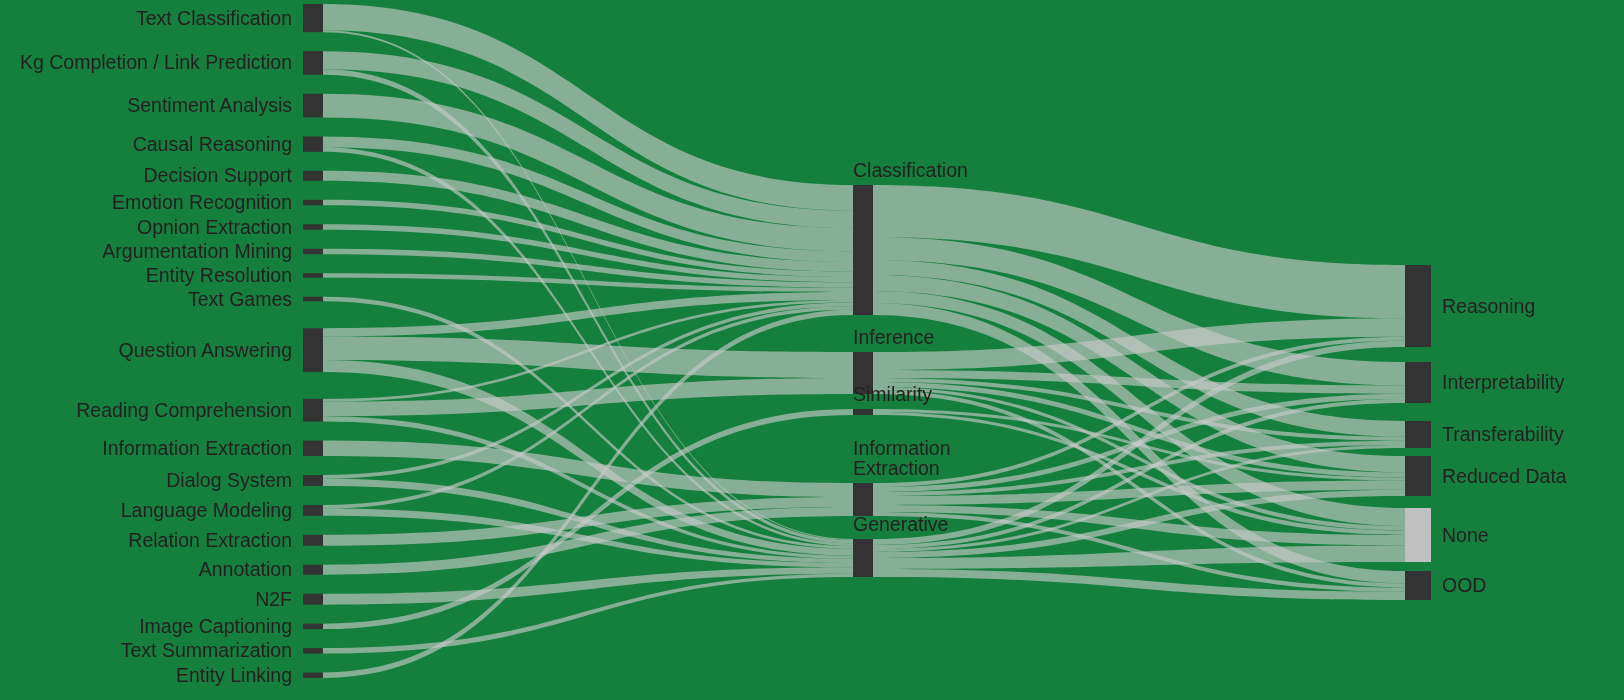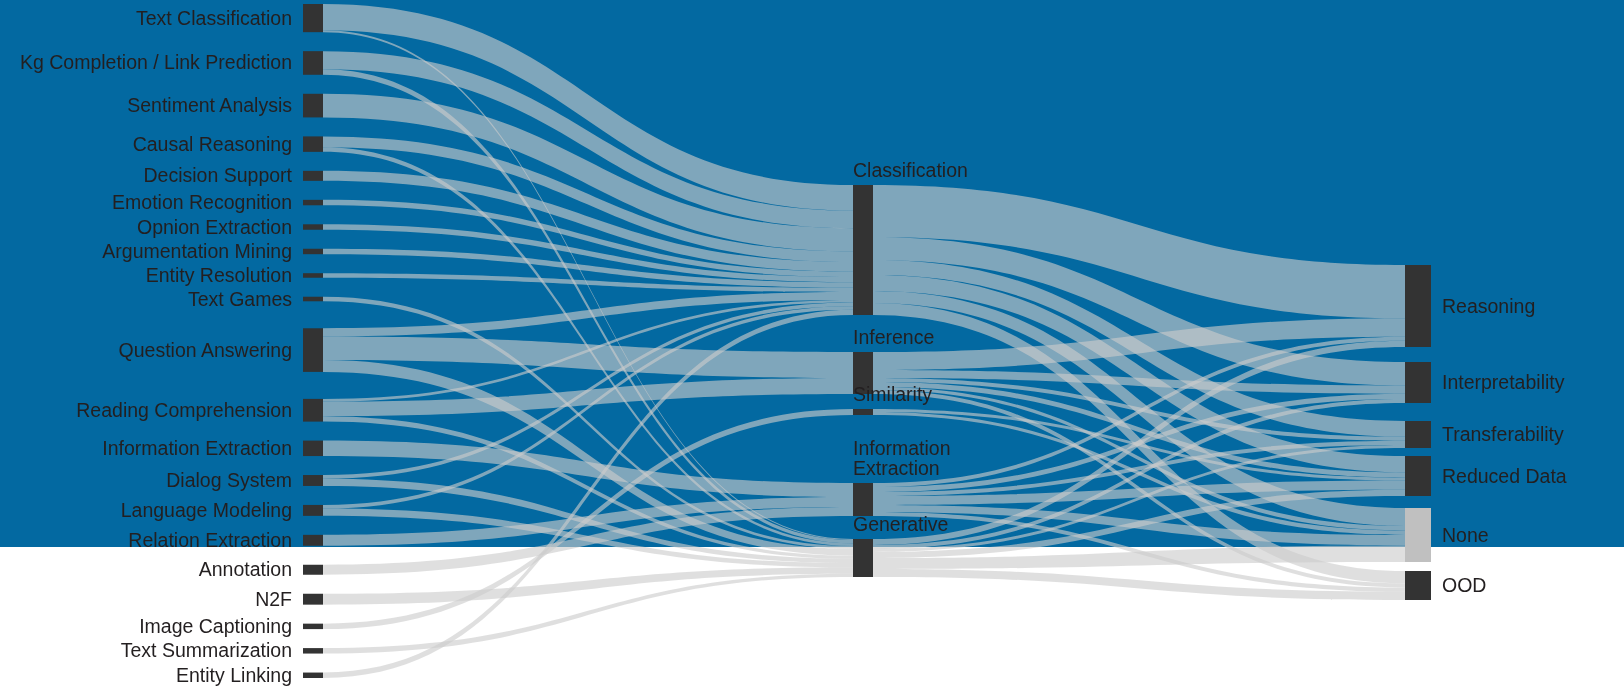--- a/index.html
+++ b/index.html
@@ -1,18 +1,18 @@
 <!DOCTYPE html>
 <html><head>
 <meta charset="utf-8">
 <style>
   html,body{margin:0;padding:0;background:#ffffff;}
   body{width:1624px;height:700px;overflow:hidden;
        font-family:"Liberation Sans","DejaVu Sans",sans-serif;}
-  #stage{position:relative;width:1624px;height:547px;background:#0369a1;}
+  #stage{position:relative;width:1624px;height:700px;background:#15803d;}
   svg{display:block;}
   .nodelabel{font-family:"Liberation Sans","DejaVu Sans",sans-serif;
              font-size:19.5px; fill:#231f20;}
   .nodelabel.left{text-anchor:end;}
   .nodelabel.mid{text-anchor:start;}
   .nodelabel.right{text-anchor:start;}
 </style>
 </head>
 <body>
 

